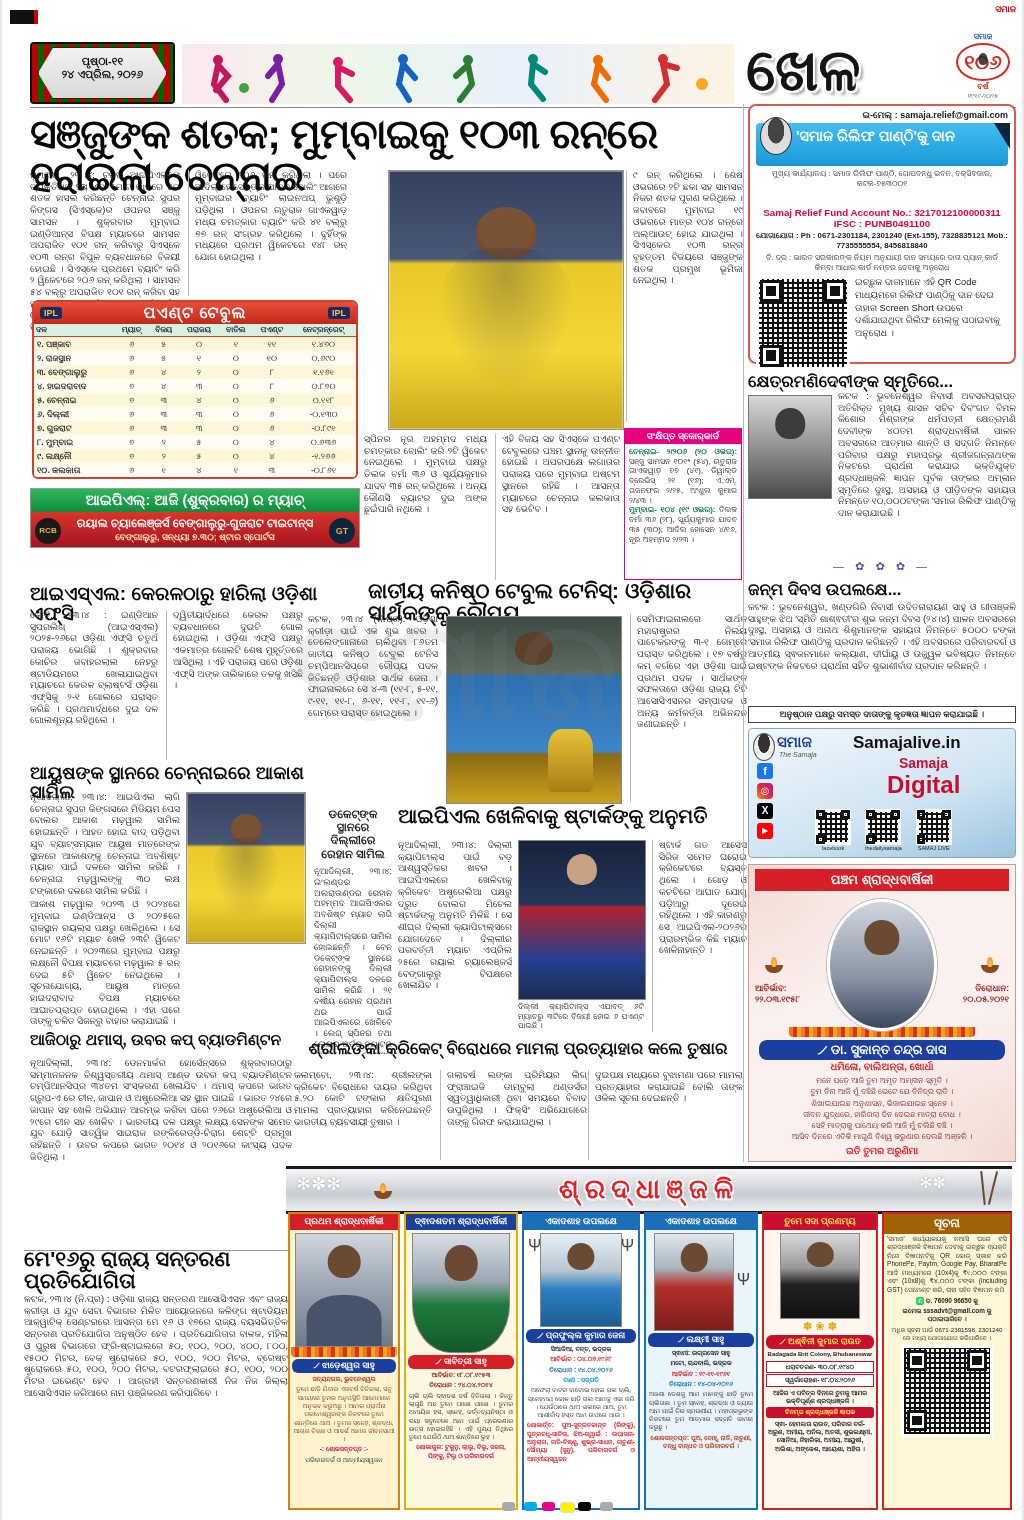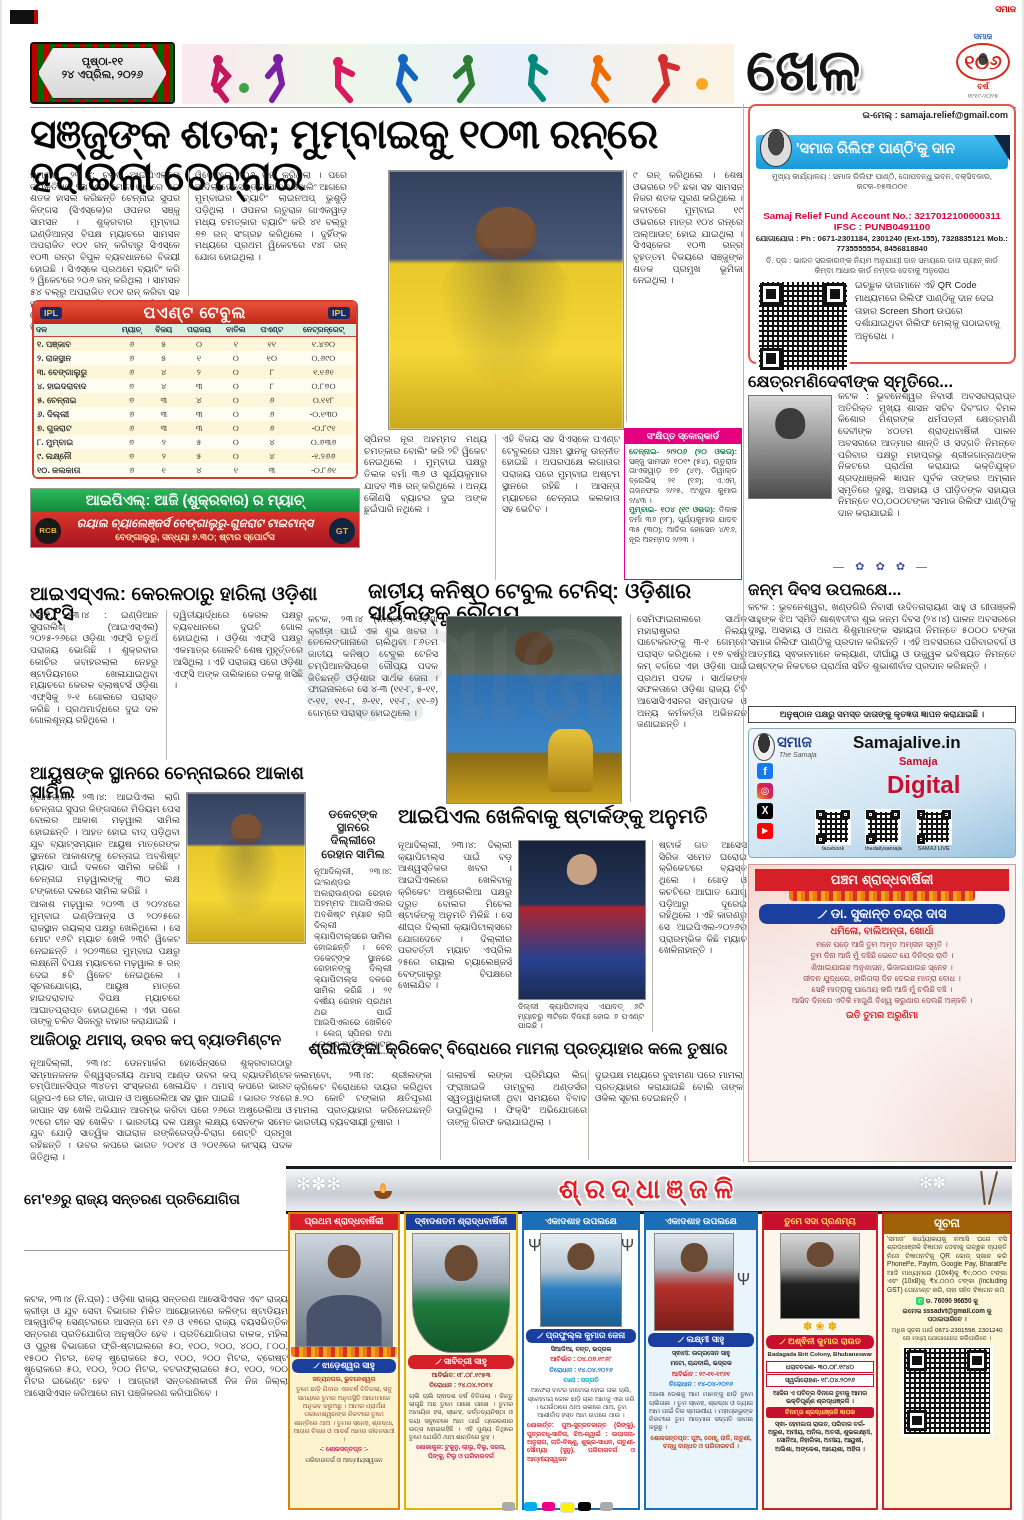--- a/index.html
+++ b/index.html
@@ -256,21 +256,21 @@
           </tr>
       </tbody>
     </table>
   </div>
 
   <div class="abs" style="left:28px;top:488px;width:328px;border:1px solid #999;">
     <div style="background:linear-gradient(180deg,#2db85a,#128a3c);color:#fff;font-weight:900;font-size:14.5px;text-align:center;padding:3px 0;">ଆଇପିଏଲ୍: ଆଜି (ଶୁକ୍ରବାର) ର ମ୍ୟାଚ୍</div>
     <div style="background:linear-gradient(180deg,#d8352b,#a81420);color:#fff;position:relative;padding:5px 34px 4px;text-align:center;">
       <span style="position:absolute;left:4px;top:6px;width:26px;height:26px;border-radius:50%;background:#1a1a1a;color:#e4b33c;font-size:8px;font-weight:900;line-height:26px;text-align:center;">RCB</span>
       <span style="position:absolute;right:4px;top:6px;width:26px;height:26px;border-radius:50%;background:#10243e;color:#d8b24a;font-size:9px;font-weight:900;line-height:26px;text-align:center;">GT</span>
-      <div style="font-size:11.5px;font-weight:900;font-style:italic;">ରୟାଲ ଚ୍ୟାଲେଞ୍ଜର୍ସ ବେଙ୍ଗାଲୁରୁ-ଗୁଜରାଟ ଟାଇଟାନ୍ସ</div>
+      <div style="font-size:11.5px;font-weight:900;">ରୟାଲ ଚ୍ୟାଲେଞ୍ଜର୍ସ ବେଙ୍ଗାଲୁରୁ-ଗୁଜରାଟ ଟାଇଟାନ୍ସ</div>
       <div style="font-size:9px;font-weight:bold;margin-top:2px;color:#ffe9b0;">ବେଙ୍ଗାଲୁରୁ, ସନ୍ଧ୍ୟା ୭.୩୦; ଷ୍ଟାର ସ୍ପୋର୍ଟସ</div>
     </div>
   </div>
 
   <div class="abs hl2" style="left:28px;top:584px;width:332px;font-size:19px;">ଆଇଏସ୍ଏଲ: କେରଳଠାରୁ ହାରିଲା ଓଡ଼ିଶା ଏଫ୍‌ସି</div>
   <div class="abs bodytxt" style="left:28px;top:610px;width:128px;height:150px;">କୋଚି, ୨୩।୪ : ଇଣ୍ଡିଆନ ସୁପରଲିଗ୍ (ଆଇଏସ୍ଏଲ) ୨୦୨୫-୨୬ରେ ଓଡ଼ିଶା ଏଫ୍‌ସି ଚତୁର୍ଥ ପରାଜୟ ଭୋଗିଛି । ଶୁକ୍ରବାର କୋଚିର ଜବାହରଲାଲ ନେହରୁ ଷ୍ଟାଡିୟମରେ ଖେଳାଯାଇଥିବା ମ୍ୟାଚରେ କେରଳ ବ୍ଲାଷ୍ଟର୍ସ ଓଡ଼ିଶା ଏଫ୍‌ସିକୁ ୨-୧ ଗୋଲରେ ପରାସ୍ତ କରିଛି । ପ୍ରଥମାର୍ଦ୍ଧରେ ଦୁଇ ଦଳ ଗୋଲଶୂନ୍ୟ ରହିଥିଲେ ।</div>
   <div class="abs bodytxt vrule" style="left:164px;top:610px;width:130px;height:150px;padding-left:6px;">ଦ୍ୱିତୀୟାର୍ଦ୍ଧରେ କେରଳ ପକ୍ଷରୁ ବ୍ୟବଧାନରେ ଦୁଇଟି ଗୋଲ ହୋଇଥିଲା । ଓଡ଼ିଶା ଏଫ୍‌ସି ପକ୍ଷରୁ ଏକମାତ୍ର ଗୋଲଟି ଶେଷ ମୁହୂର୍ତ୍ତରେ ଆସିଥିଲା । ଏହି ପରାଜୟ ପରେ ଓଡ଼ିଶା ଏଫ୍‌ସି ଅଙ୍କ ତାଲିକାରେ ତଳକୁ ଖସିଛି ।</div>
 
   <div class="abs hl2" style="left:366px;top:580px;width:374px;font-size:21px;">ଜାତୀୟ କନିଷ୍ଠ ଟେବୁଲ ଟେନିସ୍: ଓଡ଼ିଶାର ସାର୍ଥକଙ୍କୁ ରୌପ୍ୟ</div>
   <div class="abs bodytxt" style="left:306px;top:614px;width:130px;height:188px;">କଟକ, ୨୩।୪ (ନି.ପ୍ର): ଓଡ଼ିଶା କ୍ରୀଡ଼ା ପାଇଁ ଏକ ଶୁଭ ଖବର । ତେଲେଙ୍ଗାନାରେ ଚାଲିଥିବା ୮୬ତମ ଜାତୀୟ କନିଷ୍ଠ ଟେବୁଲ ଟେନିସ ଚମ୍ପିଆନସିପ୍‌ରେ ରୌପ୍ୟ ପଦକ ଜିତିଛନ୍ତି ଓଡ଼ିଶାର ସାର୍ଥକ ଜେନା । ଫାଇନାଲରେ ସେ ୪-୩ (୧୧-୮, ୫-୧୧, ୯-୧୧, ୧୧-୮, ୬-୧୧, ୧୧-୮, ୧୧-୬) ଗେମ୍‌ରେ ପରାସ୍ତ ହୋଇଥିଲେ ।</div>
@@ -306,28 +306,28 @@
 
   <div class="abs hl2" style="left:28px;top:1032px;width:266px;font-size:15.5px;">ଆଜିଠାରୁ ଥମାସ୍, ଉବର କପ୍ ବ୍ୟାଡମିଣ୍ଟନ</div>
   <div class="abs bodytxt" style="left:28px;top:1058px;width:262px;height:168px;">ନୂଆଦିଲ୍ଲୀ, ୨୩।୪: ଡେନମାର୍କର ହୋର୍ସେନ୍ସରେ ଶୁକ୍ରବାରଠାରୁ ସମ୍ମାନଜନକ ବିଶ୍ୱସ୍ତରୀୟ ଥମାସ୍ ଆଣ୍ଡ ଉବର କପ୍ ବ୍ୟାଡମିଣ୍ଟନ ଚମ୍ପିଆନସିପ୍‌ର ୩୪ତମ ସଂସ୍କରଣ ଖେଳାଯିବ । ଥମାସ୍ କପରେ ଭାରତ ଗ୍ରୁପ-ଏ ରେ ଚୀନ, ଜାପାନ ଓ ଅଷ୍ଟ୍ରେଲିଆ ସହ ସ୍ଥାନ ପାଇଛି । ଭାରତ ୨୪ରେ ଜାପାନ ସହ ଖେଳି ଅଭିଯାନ ଆରମ୍ଭ କରିବା ପରେ ୨୬ରେ ଅଷ୍ଟ୍ରେଲିଆ ଓ ୨୯ରେ ଚୀନ ସହ ଖେଳିବ । ଭାରତୀୟ ଦଳ ପକ୍ଷରୁ ଲକ୍ଷ୍ୟ ସେନଙ୍କ ସମେତ ଯୁବ ଯୋଡ଼ି ସାତ୍ୱିକ ସାଇରାଜ ରଙ୍କିରେଡ୍ଡି-ଚିରାଗ ଶେଟ୍ଟି ପ୍ରମୁଖ ରହିଛନ୍ତି । ଉବର କପରେ ଭାରତ ୨୦୧୪ ଓ ୨୦୧୬ରେ କାଂସ୍ୟ ପଦକ ଜିତିଥିଲା ।</div>
 
   <div class="abs hl2 center" style="left:292px;top:1040px;width:448px;font-size:16.5px;">ଶ୍ରୀଲଙ୍କା କ୍ରିକେଟ୍ ବିରୋଧରେ ମାମଲା ପ୍ରତ୍ୟାହାର କଲେ ତୁଷାର</div>
   <div class="abs bodytxt" style="left:292px;top:1070px;width:138px;height:90px;">କଲମ୍ବୋ, ୨୩।୪: ଶ୍ରୀଲଙ୍କା କ୍ରିକେଟ ବିରୋଧରେ ଦାୟର କରିଥିବା ୫.୨୦ କୋଟି ଟଙ୍କାର କ୍ଷତିପୂରଣ ମାମଲା ପ୍ରତ୍ୟାହାର କରିନେଇଛନ୍ତି ଭାରତୀୟ ବ୍ୟବସାୟୀ ତୁଷାର ।</div>
   <div class="abs bodytxt vrule" style="left:586px;top:1070px;width:148px;height:90px;padding-left:6px;">ଦୁଇପକ୍ଷ ମଧ୍ୟରେ ବୁଝାମଣା ପରେ ମାମଲା ପ୍ରତ୍ୟାହାର କରାଯାଇଛି ବୋଲି ତାଙ୍କ ଓକିଲ ସୂଚନା ଦେଇଛନ୍ତି ।</div>
   <div class="abs bodytxt vrule" style="left:438px;top:1070px;width:140px;height:90px;padding-left:6px;">ଗଲାବର୍ଷ ଲଙ୍କା ପ୍ରିମିୟର ଲିଗ୍ ଫ୍ରାଞ୍ଚାଇଜି ଡାମ୍ବୁଲା ଥଣ୍ଡର୍ସର ସ୍ୱତ୍ୱାଧିକାରୀ ଥିବା ସମୟରେ ବିବାଦ ଉପୁଜିଥିଲା । ଫିକ୍ସିଂ ଅଭିଯୋଗରେ ତାଙ୍କୁ ଗିରଫ କରାଯାଇଥିଲା ।</div>
 
   <div class="abs" style="left:22px;top:1250px;width:266px;border-top:1px solid #999;"></div>
-  <div class="abs hl2" style="left:22px;top:1192px;width:266px;font-size:14px;">ମେ'୧୬ରୁ ରାଜ୍ୟ ସନ୍ତରଣ ପ୍ରତିଯୋଗିତା</div>
+  <div class="abs hl2" style="left:22px;top:1248px;width:266px;font-size:21px;">ମେ'୧୬ରୁ ରାଜ୍ୟ ସନ୍ତରଣ ପ୍ରତିଯୋଗିତା</div>
   <div class="abs bodytxt" style="left:22px;top:1294px;width:264px;height:216px;">କଟକ, ୨୩।୪ (ନି.ପ୍ର) : ଓଡ଼ିଶା ରାଜ୍ୟ ସନ୍ତରଣ ଆସୋସିଏସନ ଏବଂ ରାଜ୍ୟ କ୍ରୀଡ଼ା ଓ ଯୁବ ସେବା ବିଭାଗର ମିଳିତ ଆୟୋଜନରେ କଳିଙ୍ଗ ଷ୍ଟାଡିୟମ ଆକ୍ୱାଟିକ୍ ସେଣ୍ଟରରେ ଆସନ୍ତା ମେ ୧୬ ଓ ୧୭ରେ ରାଜ୍ୟ ବୟସଭିତ୍ତିକ ସନ୍ତରଣ ପ୍ରତିଯୋଗିତା ଅନୁଷ୍ଠିତ ହେବ । ପ୍ରତିଯୋଗିତାର ବାଳକ, ମହିଳା ଓ ପୁରୁଷ ବିଭାଗରେ ଫ୍ରି-ଷ୍ଟାଇଲରେ ୫୦, ୧୦୦, ୨୦୦, ୪୦୦, ୮୦୦, ୧୫୦୦ ମିଟର, ବେକ୍ ଷ୍ଟ୍ରୋକରେ ୫୦, ୧୦୦, ୨୦୦ ମିଟର, ବ୍ରେଷ୍ଟ ଷ୍ଟ୍ରୋକରେ ୫୦, ୧୦୦, ୨୦୦ ମିଟର, ବଟରଫ୍ଲାଇରେ ୫୦, ୧୦୦, ୨୦୦ ମିଟର ଇଭେଣ୍ଟ ହେବ । ଆଗ୍ରହୀ ସନ୍ତରଣକାରୀ ନିଜ ନିଜ ଜିଲ୍ଲା ଆସୋସିଏସନ ଜରିଆରେ ନାମ ପଞ୍ଜିକରଣ କରିପାରିବେ ।</div>
 
   <div class="abs" style="left:741px;top:104px;width:1px;height:1058px;background:#b9b9b4;"></div>
 
   <div class="rc-box" style="top:104px;height:260px;border:2px solid #e2574b;border-radius:8px;background:#fff;padding:4px 6px;">
     <div style="font-size:9px;font-weight:bold;text-align:right;">ଇ-ମେଲ୍ : samaja.relief@gmail.com</div>
-    <div style="position:relative;background:linear-gradient(180deg,#45bdf0,#189ad8);border-radius:4px;margin-top:14px;padding:4px 4px 12px 40px;">
+    <div style="position:relative;background:linear-gradient(180deg,#45bdf0,#189ad8);border-radius:4px;margin-top:2px;padding:4px 4px 21px 40px;">
       <span style="position:absolute;left:4px;top:-6px;width:30px;height:36px;background:radial-gradient(ellipse at 50% 35%,#444 38%,#ddd 40%);border:1px solid #333;border-radius:50%;"></span>
       <span style="color:#fff;font-weight:900;font-size:14.5px;">'ସମାଜ ରିଲିଫ ପାଣ୍ଠି'କୁ ଦାନ</span>
       <span style="position:absolute;right:-2px;top:0;border-top:26px solid #10243e;border-left:16px solid transparent;"></span>
     </div>
     <div class="tiny center" style="margin-top:3px;color:#333;">ମୁଖ୍ୟ କାର୍ଯ୍ୟାଳୟ : ସମାଜ ରିଲିଫ ପାଣ୍ଠି, ଗୋପବନ୍ଧୁ ଭବନ, ବକ୍ସିବଜାର, କଟକ-୭୫୩୦୦୧</div>
     <div class="center" style="color:#e4003a;font-weight:bold;font-size:9.8px;margin-top:19px;">Samaj Relief Fund Account No.: 3217012100000311</div>
     <div class="center" style="color:#e4003a;font-weight:bold;font-size:9.8px;">IFSC : PUNB0491100</div>
     <div class="tiny center" style="font-weight:bold;margin-top:2px;">ଯୋଗାଯୋଗ : Ph : 0671-2301184, 2301240 (Ext-155), 7328835121  Mob.: 7735555554, 8456818840</div>
     <div class="tiny center" style="margin-top:2px;color:#333;">ବି. ଦ୍ର : ଭାରତ ସରକାରଙ୍କ ନିୟମ ଅନୁଯାୟୀ ଦାନ ସମୟରେ ଦାତା ପ୍ୟାନ୍ କାର୍ଡ କିମ୍ବା ଆଧାର କାର୍ଡ ନମ୍ବର ଦେବାକୁ ଅନୁରୋଧ</div>
     <div style="display:flex;margin-top:4px;gap:5px;">
@@ -354,21 +354,21 @@
     <div class="sec-title">ଜନ୍ମ ଦିବସ ଉପଲକ୍ଷେ...</div>
     <div class="bodytxt" style="height:100px;margin-top:3px;">କଟକ : ଭୁବନେଶ୍ୱର, ଖଣ୍ଡଗିରି ନିବାସୀ ଉଦିତନାରାୟଣ ସାହୁ ଓ ଗୀତାଞ୍ଜଳି ସାହୁଙ୍କ ଝିଅ 'ସ୍ମିତି ଶାଶ୍ଵତୀ'ର ଶୁଭ ଜନ୍ମ ଦିବସ (୨୪।୪) ପାଳନ ଅବସରରେ ଦୁଃସ୍ଥ, ଅସହାୟ ଓ ଅନାଥ ଶିଶୁମାନଙ୍କ ସହାୟତା ନିମନ୍ତେ ୫୦୦୦ ଟଙ୍କା 'ସମାଜ ରିଲିଫ ପାଣ୍ଠି'କୁ ପ୍ରଦାନ କରିଛନ୍ତି । ଏହି ଅବସରରେ ପରିବାରବର୍ଗ ଓ ଆତ୍ମୀୟ ସ୍ଵଜନମାନେ କଲ୍ୟାଣ, ଦୀର୍ଘାୟୁ ଓ ଉଜ୍ଜ୍ୱଳ ଭବିଷ୍ୟତ ନିମନ୍ତେ ଇଷ୍ଟଙ୍କ ନିକଟରେ ପ୍ରାର୍ଥନା ସହିତ ଶୁଭାଶୀର୍ବାଦ ପ୍ରଦାନ କରିଛନ୍ତି ।</div>
   </div>
   <div class="rc-box center" style="top:706px;border:1px solid #444;padding:2px 3px;font-size:8.6px;font-weight:bold;">ଅନୁଷ୍ଠାନ ପକ୍ଷରୁ ସମସ୍ତ ଦାତାଙ୍କୁ କୃତଜ୍ଞତା ଜ୍ଞାପନ କରାଯାଇଛି ।</div>
 
   <div class="rc-box" style="top:728px;height:130px;background:linear-gradient(160deg,#f2f8fd 0%,#cfe4f2 60%,#9cc4e0 100%);border:1px solid #8ab;border-radius:4px;overflow:hidden;">
     <div style="position:absolute;left:4px;top:4px;width:20px;height:26px;background:radial-gradient(ellipse at 50% 35%,#333 40%,#eee 42%);border-radius:50%;border:1px solid #555;"></div>
     <div style="position:absolute;left:28px;top:4px;font-size:15px;font-weight:900;color:#1a3e8c;">ସମାଜ</div>
     <div style="position:absolute;left:30px;top:22px;font-size:7px;font-style:italic;color:#555;">The Samaja</div>
     <div style="position:absolute;left:104px;top:4px;font-size:17px;font-weight:900;color:#111;">Samajalive.in</div>
-    <div style="position:absolute;left:150px;top:26px;font-size:11px;font-weight:900;color:#c8102e;">Samaja</div>
+    <div style="position:absolute;left:150px;top:26px;font-size:14px;font-weight:900;color:#c8102e;">Samaja</div>
     <div style="position:absolute;left:138px;top:42px;font-size:24px;font-weight:900;color:#c8102e;">Digital</div>
     <div style="position:absolute;left:8px;top:34px;display:flex;flex-direction:column;gap:4px;">
       <span style="width:16px;height:16px;background:#1877f2;color:#fff;font-weight:900;font-size:11px;text-align:center;line-height:16px;border-radius:3px;">f</span>
       <span style="width:16px;height:16px;background:linear-gradient(45deg,#f09433,#dc2743,#bc1888);color:#fff;font-size:10px;text-align:center;line-height:15px;border-radius:4px;">◎</span>
       <span style="width:16px;height:16px;background:#000;color:#fff;font-weight:900;font-size:10px;text-align:center;line-height:16px;border-radius:3px;">X</span>
       <span style="width:16px;height:16px;background:#f00;color:#fff;font-size:8px;text-align:center;line-height:16px;border-radius:3px;">▶</span>
     </div>
     <div style="position:absolute;left:66px;bottom:6px;display:flex;gap:14px;">
       <div class="center">
           <div class="qr" style="width:36px;height:36px;">
@@ -392,20 +392,29 @@
             <i class="c2"></i>
             <i class="c3"></i>
           </div>
           <div style="font-size:5.5px;">SAMAJ LIVE</div>
         </div>
     </div>
   </div>
 
   <div class="rc-box" style="top:864px;height:298px;background:radial-gradient(circle at 0% 0%,#f3d9d2 0%,transparent 40%),radial-gradient(circle at 100% 100%,#f3d9d2 0%,transparent 40%),#faf1ef;border:1px solid #c99;overflow:hidden;">
     <div style="background:#d61f26;color:#fff;font-weight:900;font-size:13px;text-align:center;padding:3px 0;margin:4px 6px 0;">ପଞ୍ଚମ ଶ୍ରାଦ୍ଧବାର୍ଷିକୀ</div>
+    <div style="position:relative;height:136px;">
+      <div style="position:absolute;left:50%;top:8px;transform:translateX(-50%);width:104px;height:126px;border-radius:50%;background:linear-gradient(180deg,#cfd6de,#8a95a5 60%,#39465c);border:3px solid #fff;box-shadow:0 0 0 1px #bbb;">
+        <span style="position:absolute;left:50%;top:14%;width:34%;height:28%;transform:translateX(-50%);background:#6b4a33;border-radius:50% 50% 45% 45%;"></span>
+      </div>
+      <span class="diya" style="position:absolute;left:14px;top:64px;"></span>
+      <span class="diya" style="position:absolute;right:14px;top:64px;"></span>
+      <div style="position:absolute;left:6px;top:92px;font-size:8.6px;color:#a0242a;font-weight:bold;"><span>ଆବିର୍ଭାବ:</span><br><span>୨୨.୦୩.୧୯୫୮</span></div>
+      <div style="position:absolute;right:6px;top:92px;font-size:8.6px;color:#a0242a;font-weight:bold;text-align:right;"><span>ତିରୋଧାନ:</span><br><span>୨୦.୦୫.୨୦୨୧</span></div>
+    </div>
     <div class="garland" style="margin:0 40px;"></div>
     <div style="background:#1b3f9e;color:#fff;font-weight:900;font-size:13px;text-align:center;border-radius:8px;margin:3px 10px 0;padding:2px 0;">୵ ଡା. ସୁକାନ୍ତ ଚନ୍ଦ୍ର ଦାସ</div>
     <div class="center" style="color:#d61f26;font-weight:bold;font-size:10px;margin-top:1px;">ଧମିଳୋ, ବାଲିଅନ୍ତା, ଖୋର୍ଧା</div>
     <div class="center" style="font-size:7.8px;line-height:1.45;color:#7a1e20;margin-top:2px;">
       <div>ମନେ ପଡ଼େ ଆଜି ତୁମ ଅମୃତ ଅମ୍ଳାନ ସ୍ମୃତି ।</div>
         <div>ତୁମ ବିନା ଆଜି ମୁଁ ବଞ୍ଚିଛି ଭେଟେ ଯେ ବିନିଦ୍ର ରାତି ।</div>
         <div>ଶିଖାଇଯାଇଛ ଅନୁଶାସନ, ଭିଜାଇଯାଇଛ ସ୍ନେହ ।</div>
       <div>ଜୀବନ ଯୁଦ୍ଧରେ, ହାରିଗଲା ଦିନ ଦେଇଛ ମାତ୍ରା ବୋଧ ।</div>
         <div>ସେହି ମାତ୍ରାକୁ ପାଥେୟ କରି ଆଜି ମୁଁ ଚଲିଛି ବଞ୍ଚି ।</div>
         <div>ଆସିବ ଦିନରେ ଏତିକି ମାଗୁଣି ବିଶ୍ୱ କରୁଣାର ଦେଉଛି ଅଞ୍ଜଳି ।</div>

